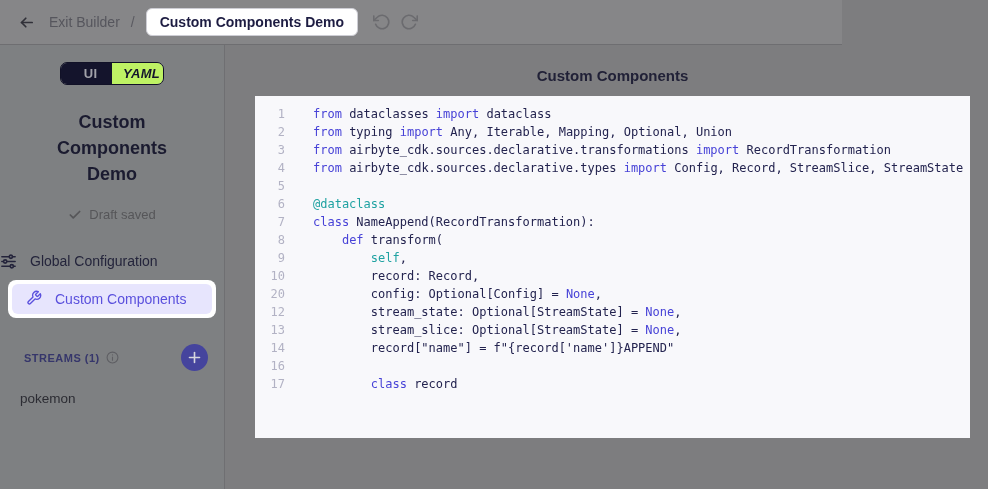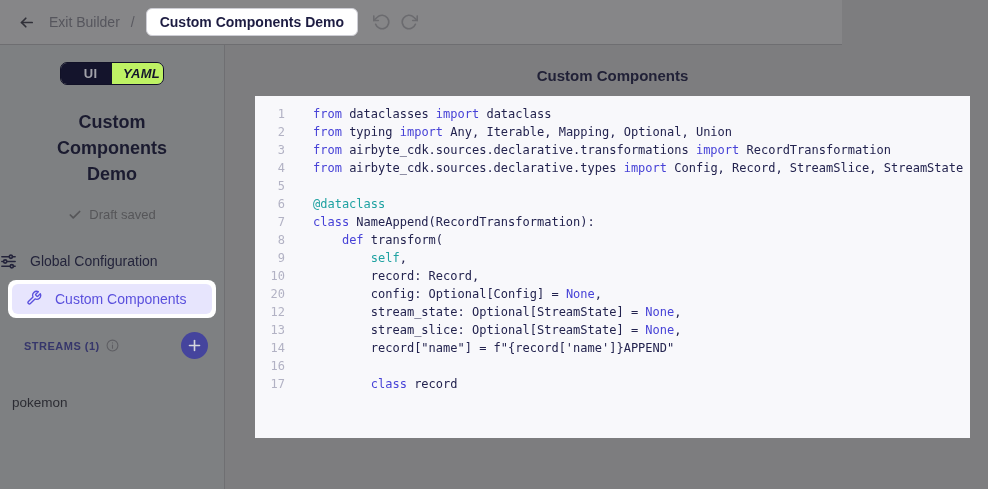--- a/index.html
+++ b/index.html
@@ -54,29 +54,29 @@
   .nav-item .nav-ico { display: flex; align-items: center; color: #24243b; }
 
   .spotlight { margin: 2px 8px; background: #ffffff; border-radius: 8px; padding: 4px; }
   .spotlight .pill {
     background: #e7e5fd; border-radius: 6px; height: 30px;
     display: flex; align-items: center; gap: 13px; padding-left: 14px;
     font-size: 14px; font-weight: 500; color: #5a50dd; cursor: pointer;
   }
   .spotlight .pill .nav-ico { color: #5a50dd; }
 
-  .streams-head { margin-top: 14px; padding: 0 16px 0 24px; display: flex; align-items: center; }
+  .streams-head { margin-top: 26px; padding: 0 16px 0 24px; display: flex; align-items: center; }
   .streams-label { font-size: 11px; font-weight: bold; letter-spacing: .5px; color: #36366b; }
   .info-ico { margin-left: 6px; color: #5e5e63; display: flex; cursor: pointer; }
   .add-stream {
     margin-left: auto; width: 27px; height: 27px; border-radius: 50%;
     background: #45449d; color: #d6d6de; display: flex; align-items: center;
     justify-content: center; cursor: pointer;
   }
-  .stream-item { margin-top: 36px; padding-left: 12px; font-size: 13.5px; color: #2c2c33; cursor: pointer; }
+  .stream-item { margin-top: 20px; padding-left: 20px; font-size: 13.5px; color: #2c2c33; cursor: pointer; }
 
   
   .main-heading {
     position: absolute; left: 255px; top: 67px; width: 715px;
     text-align: center; font-size: 15px; font-weight: bold; color: #212137;
   }
   .editor {
     position: absolute; left: 255px; top: 96px; width: 715px; height: 342px;
     background: #f8f8fb; padding-top: 9px;
     font-family: "DejaVu Sans Mono", monospace; font-size: 12px; cursor: text;

